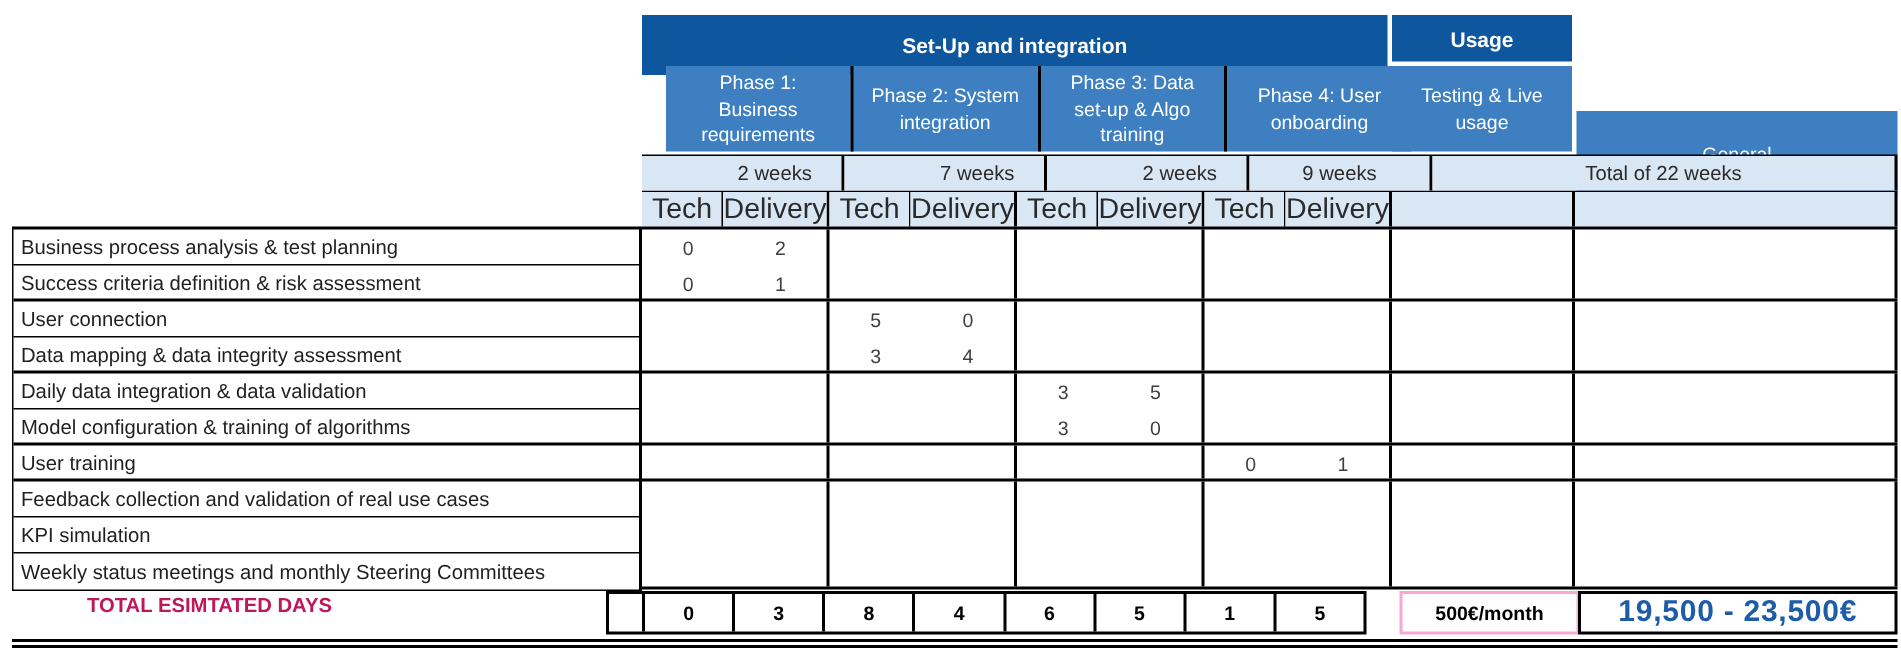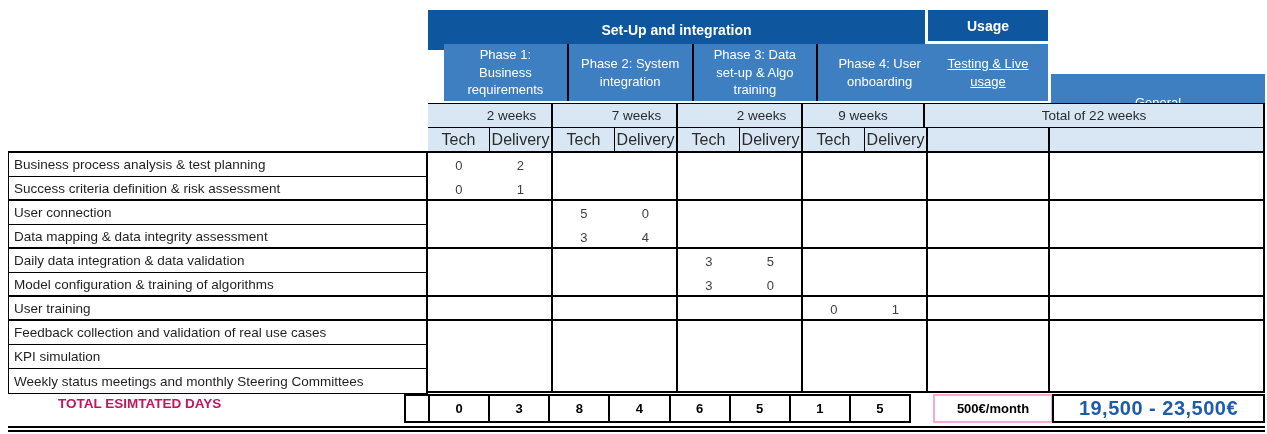--- a/index.html
+++ b/index.html
@@ -13,33 +13,33 @@
   
   .grp { background:#0E569D; color:#ffffff; font-weight:bold; font-size:14px; }
   .grp-setup { left:428px; top:10px; width:497px; height:40px; }
   .grp-usage { left:928px; top:10px; width:120px; height:31px; }
 
   
   .phaseband { left:428px; top:44px; width:497px; height:57px; display:flex;margin-left:16px; }
   .phasecell { flex:1; background:#3E7FC1; color:#ffffff; font-size:13px; line-height:1.35;
                display:flex; align-items:center; justify-content:center; text-align:center; padding:0 8px; box-sizing:border-box; }
   .phasecell + .phasecell { border-left:2px solid #000; }
-  .hdr-testing { left:928px; top:44px; width:120px; height:57px; background:#3E7FC1; color:#fff; font-size:13px; line-height:1.35; padding:0 8px;text-decoration:underline; }
+  .hdr-testing { left:928px; top:44px; width:120px; height:57px; background:#3E7FC1; color:#fff; font-size:13px; line-height:1.35; padding:0 8px; }
   .hdr-general { left:1051px; top:44px; width:214px; height:57px; background:#3E7FC1; color:#fff; font-size:13px;margin-top:30px; }
 
   
   .lightrow { left:428px; top:103px; width:837px; height:25px; display:flex;
               border-top:1px solid #000; border-bottom:1px solid #000; }
   .subrow   { left:428px; top:128px; width:837px; height:23px; display:flex; }
   .lcell { background:#D9E7F5; font-size:13.5px; color:#2a2a2a;
            display:flex; align-items:center; justify-content:center; box-sizing:border-box;
            border-right:2px solid #000; }
-  .w-p { width:125px;padding-left:44px; } .w-t { width:122px; } .w-g { flex:1; }
+  .w-p { width:135px;padding-left:44px; } .w-t { width:122px; } .w-g { flex:1; }
   .subgroup { width:125px; display:flex; box-sizing:border-box; border-right:2px solid #000; }
-  .subcell { flex:1; background:#D9E7F5; font-size:16px; color:#2a2a2a;
+  .subcell { flex:1; background:#D9E7F5; font-size:19px; color:#2a2a2a;
              display:flex; align-items:center; justify-content:center; }
   .subcell.tech { border-right:1px solid #000; }
 
   
   .labels { left:8px; top:151px; width:420px; height:243px;
             border:1px solid #000; border-top-width:2px; border-right-width:2px; }
   .lrow { height:24px; box-sizing:border-box; border-bottom:1px solid #000;
           display:flex; align-items:center; padding-left:5px; font-size:13.5px; color:#1f1f1f; white-space:nowrap; }
   .lrow.thick { border-bottom-width:2px; }
   .lrow.last  { border-bottom:none; }

